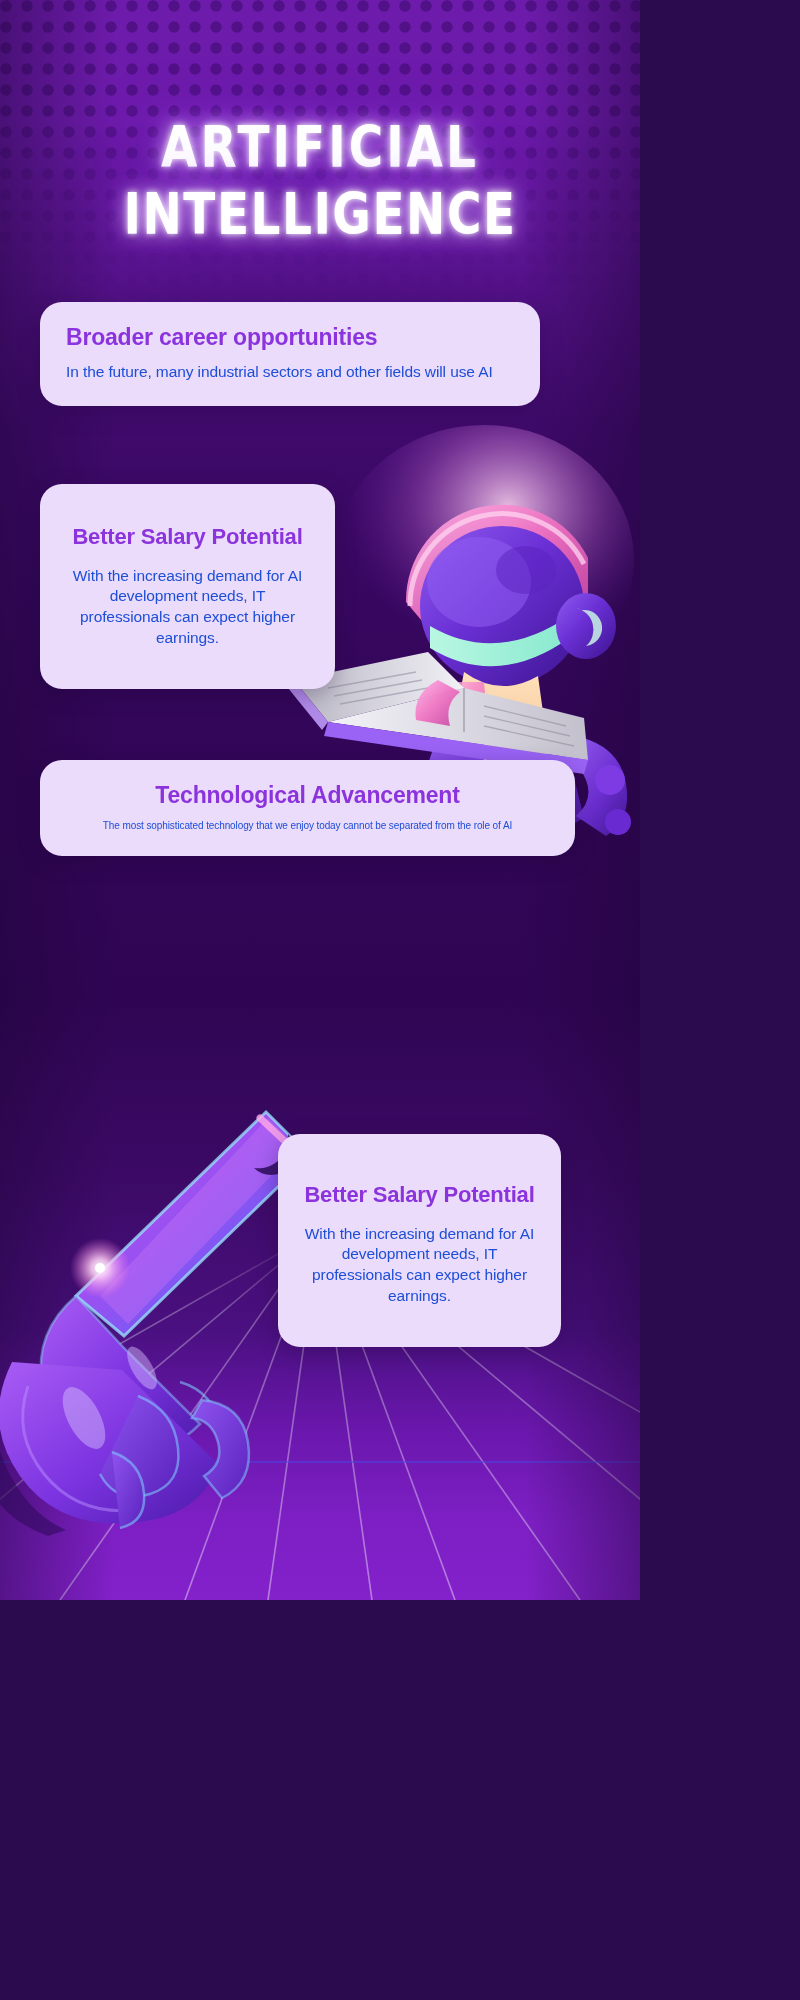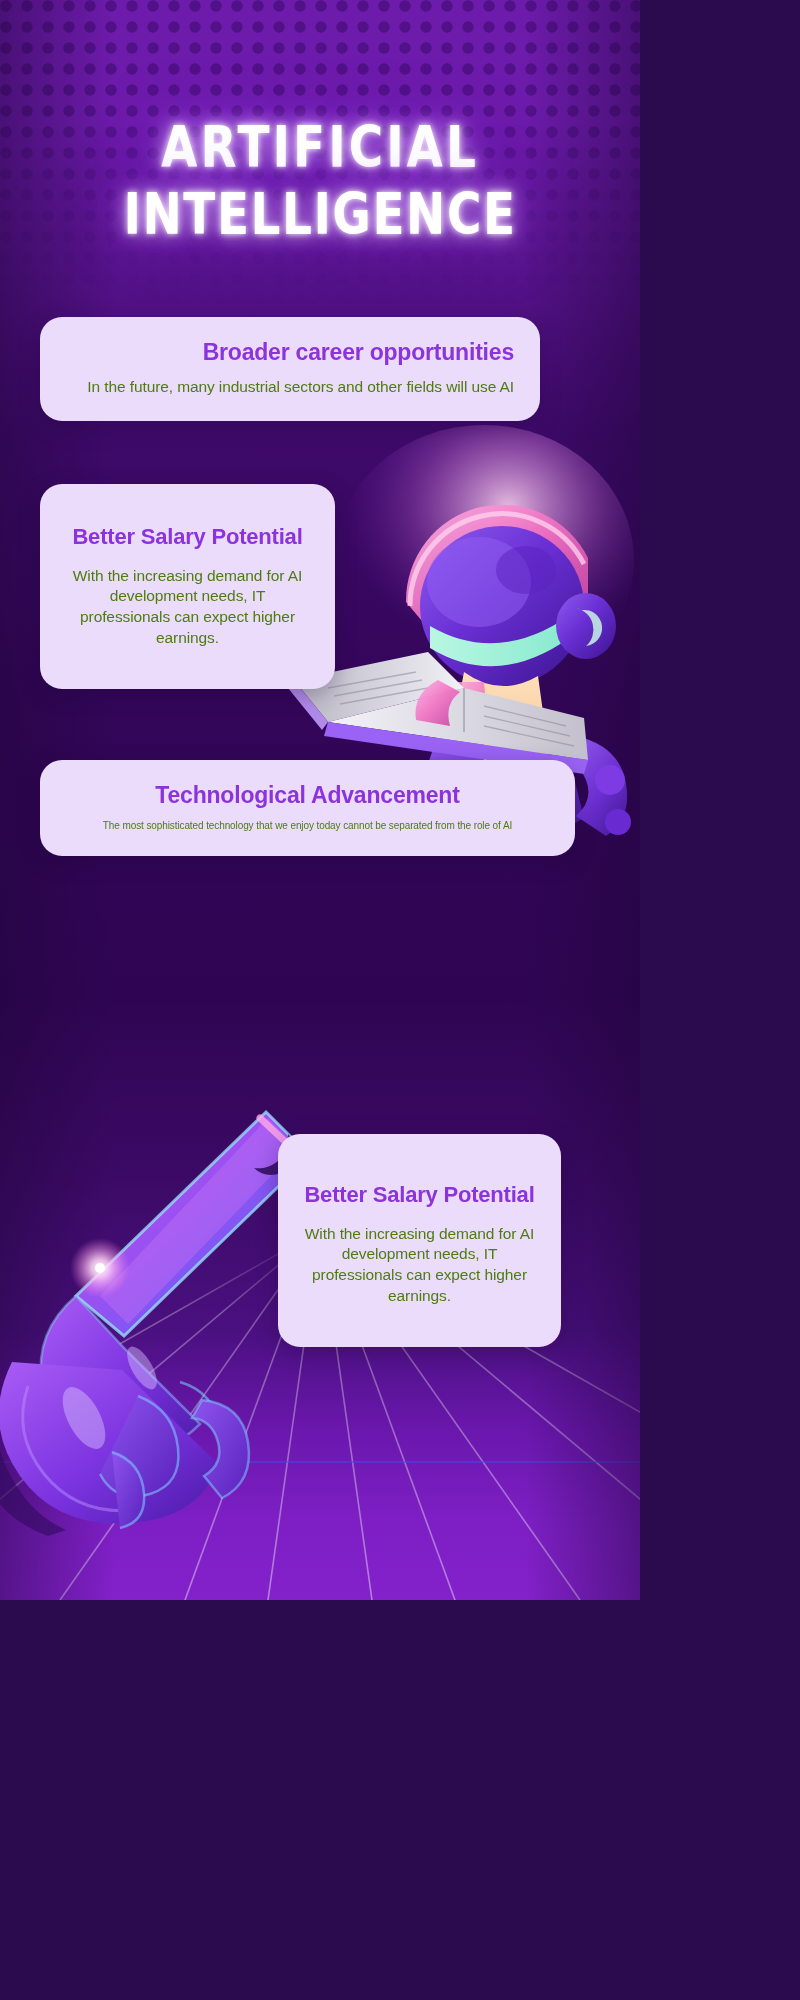--- a/index.html
+++ b/index.html
@@ -89,26 +89,26 @@
     box-shadow:0 6px 22px rgba(24,3,48,.28);
   }
   .card h3{
     color:#8b33dd;
     font-weight:700;
     line-height:1.16;
     letter-spacing:-0.2px;
     margin-bottom:11px;
   }
   .card p{
-    color:#4d7c0f;
+    color:#1d4ed8;
     line-height:1.28;
     letter-spacing:-0.1px;
   }
 
-  .card.c1{ left:40px;  top:317px; width:500px; text-align:right; }
+  .card.c1{ left:40px;  top:302px; width:500px; text-align:left; }
   .card.c1 h3{ font-size:23px; }
   .card.c1 p { font-size:15.5px; }
 
   .card.c2{ left:40px;  top:484px; width:295px; text-align:center; padding:40px 26px 40px; }
   .card.c2 h3{ font-size:22px; margin-bottom:16px; }
   .card.c2 p { font-size:15.5px; line-height:1.35; }
 
   .card.c3{ left:40px;  top:760px; width:535px; text-align:center; }
   .card.c3 h3{ font-size:23px; }
   .card.c3 p { font-size:10px; }

